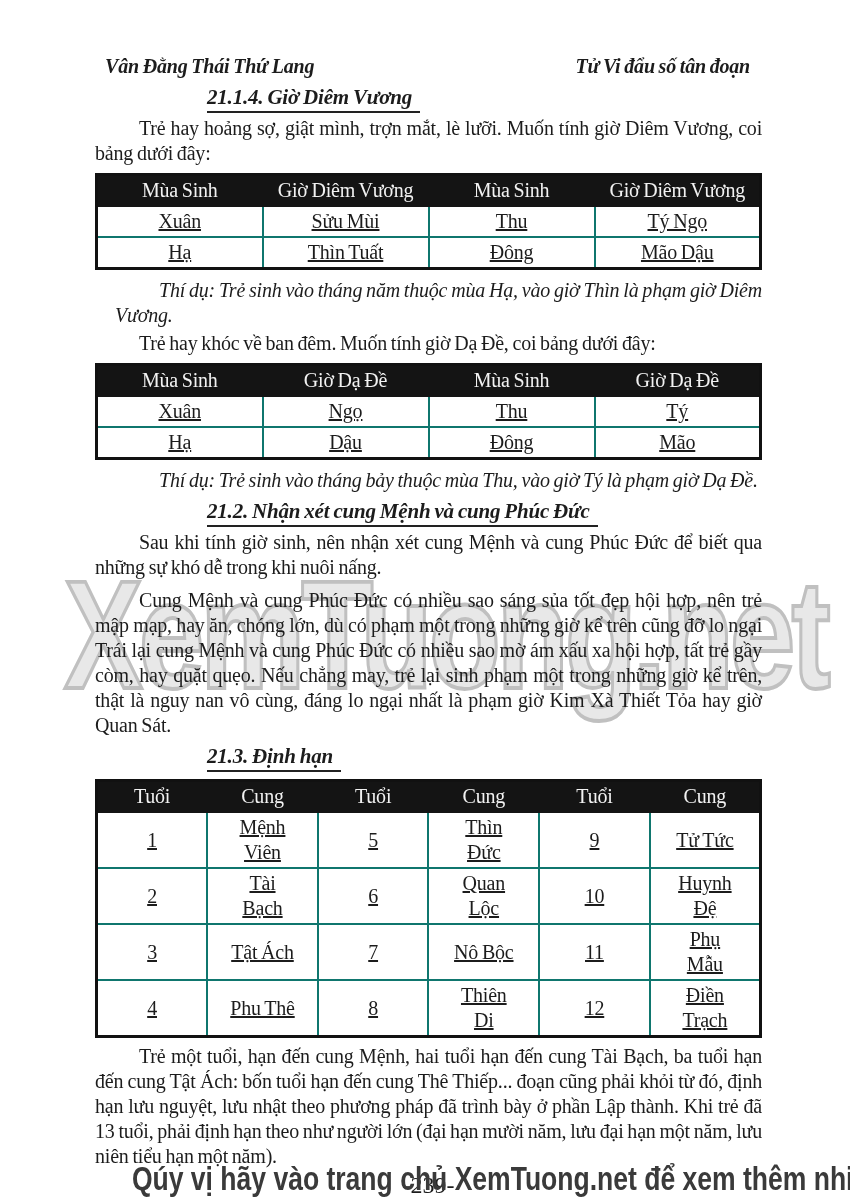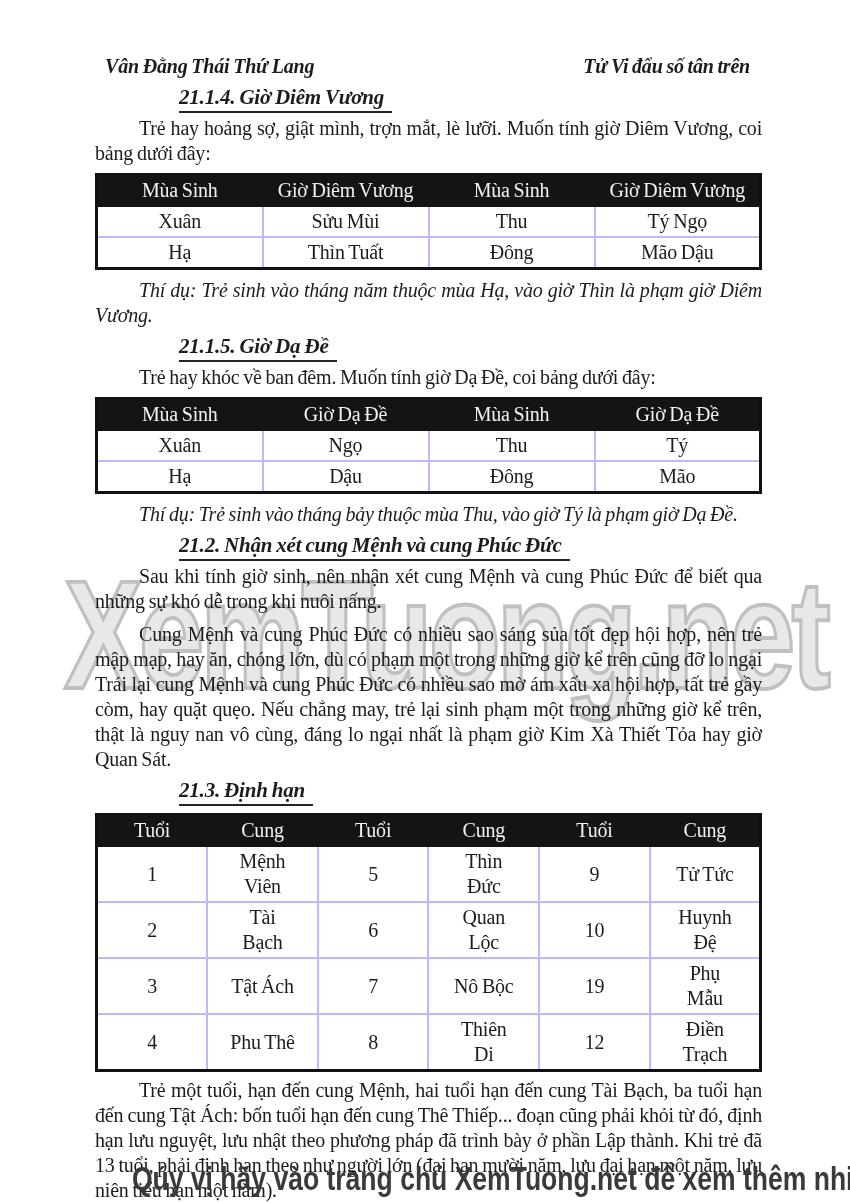--- a/index.html
+++ b/index.html
@@ -22,35 +22,35 @@
     letter-spacing:-0.2px; word-spacing:-1px;
   }
   .page-header {
     display:flex; justify-content:space-between;
     font-style:italic; font-size:20px; padding:0 12px 0 10px;font-weight:bold;
   }
   .section-heading {
     margin:6px 0 0 84px; font-style:italic; font-weight:bold; font-size:21px;
   }
   .section-heading .u {
-    display:inline-block; border-bottom:2px solid #222; padding:0 8px 1px 0;
+    display:inline-block; border-bottom:2px solid #222; padding:0 8px 1px 0;margin-left:28px;
   }
   .para { margin:3px 0 0 0; text-indent:44px; text-align:justify; }
-  .example { margin-top:8px; font-style:italic; }
+  .example { margin-top:8px; font-style:italic;margin-left:20px; }
   .data-table {
     width:100%; border-collapse:collapse; margin-top:7px;
     font-size:20px; text-align:center; table-layout:fixed;
     border:3px solid #111;
   }
   .data-table th {
     background:#141414; color:#f2f2f2; font-weight:normal;
     border:2px solid #141414; padding:2px 12px; height:25px;
   }
   .data-table td {
-    border:2px solid #c4b5fd; padding:2px 20px; height:25px;
+    border:2px solid #0f766e; padding:2px 20px; height:25px;text-decoration:underline;
   }
   .page-number { margin-top:4px; text-align:center; font-size:24px; letter-spacing:0; }
   .footer {
     position:absolute; left:0; bottom:4px; width:100%;
     text-align:center; z-index:2;
   }
   .footer-inner {
     display:inline-block; white-space:nowrap;
     font-family:"Liberation Sans", sans-serif; font-weight:600;
     font-size:34px; color:#3a3a3a;
@@ -61,21 +61,21 @@
 <body>
 
 <div class="page">
 
   <div class="watermark">XemTuong.net</div>
 
   <div class="content">
 
     <div class="page-header">
       <span>Vân Đằng Thái Thứ Lang</span>
-      <span>Tử Vi đẩu số tân trên</span>
+      <span>Tử Vi đẩu số tân đoạn</span>
     </div>
 
     <div class="section-heading">
       <span class="u">21.1.4. Giờ Diêm Vương</span>
     </div>
     <p class="para">Trẻ hay hoảng sợ, giật mình, trợn mắt, lè lưỡi. Muốn tính giờ Diêm Vương, coi bảng dưới đây:</p>
 
     <table class="data-table">
       <thead>
         <tr>
@@ -96,23 +96,20 @@
           <td>Hạ</td>
           <td>Thìn Tuất</td>
           <td>Đông</td>
           <td>Mão Dậu</td>
         </tr>
       </tbody>
     </table>
 
     <p class="para example">Thí dụ: Trẻ sinh vào tháng năm thuộc mùa Hạ, vào giờ Thìn là phạm giờ Diêm Vương.</p>
 
-    <div class="section-heading">
-      <span class="u">21.1.5. Giờ Dạ Đề</span>
-    </div>
     <p class="para">Trẻ hay khóc về ban đêm. Muốn tính giờ Dạ Đề, coi bảng dưới đây:</p>
 
     <table class="data-table">
       <thead>
         <tr>
           <th>Mùa Sinh</th>
           <th>Giờ Dạ Đề</th>
           <th>Mùa Sinh</th>
           <th>Giờ Dạ Đề</th>
         </tr>
@@ -171,21 +168,21 @@
           <td>6</td>
           <td>Quan Lộc</td>
           <td>10</td>
           <td>Huynh Đệ</td>
         </tr>
         <tr>
           <td>3</td>
           <td>Tật Ách</td>
           <td>7</td>
           <td>Nô Bộc</td>
-          <td>19</td>
+          <td>11</td>
           <td>Phụ Mẫu</td>
         </tr>
         <tr>
           <td>4</td>
           <td>Phu Thê</td>
           <td>8</td>
           <td>Thiên Di</td>
           <td>12</td>
           <td>Điền Trạch</td>
         </tr>

